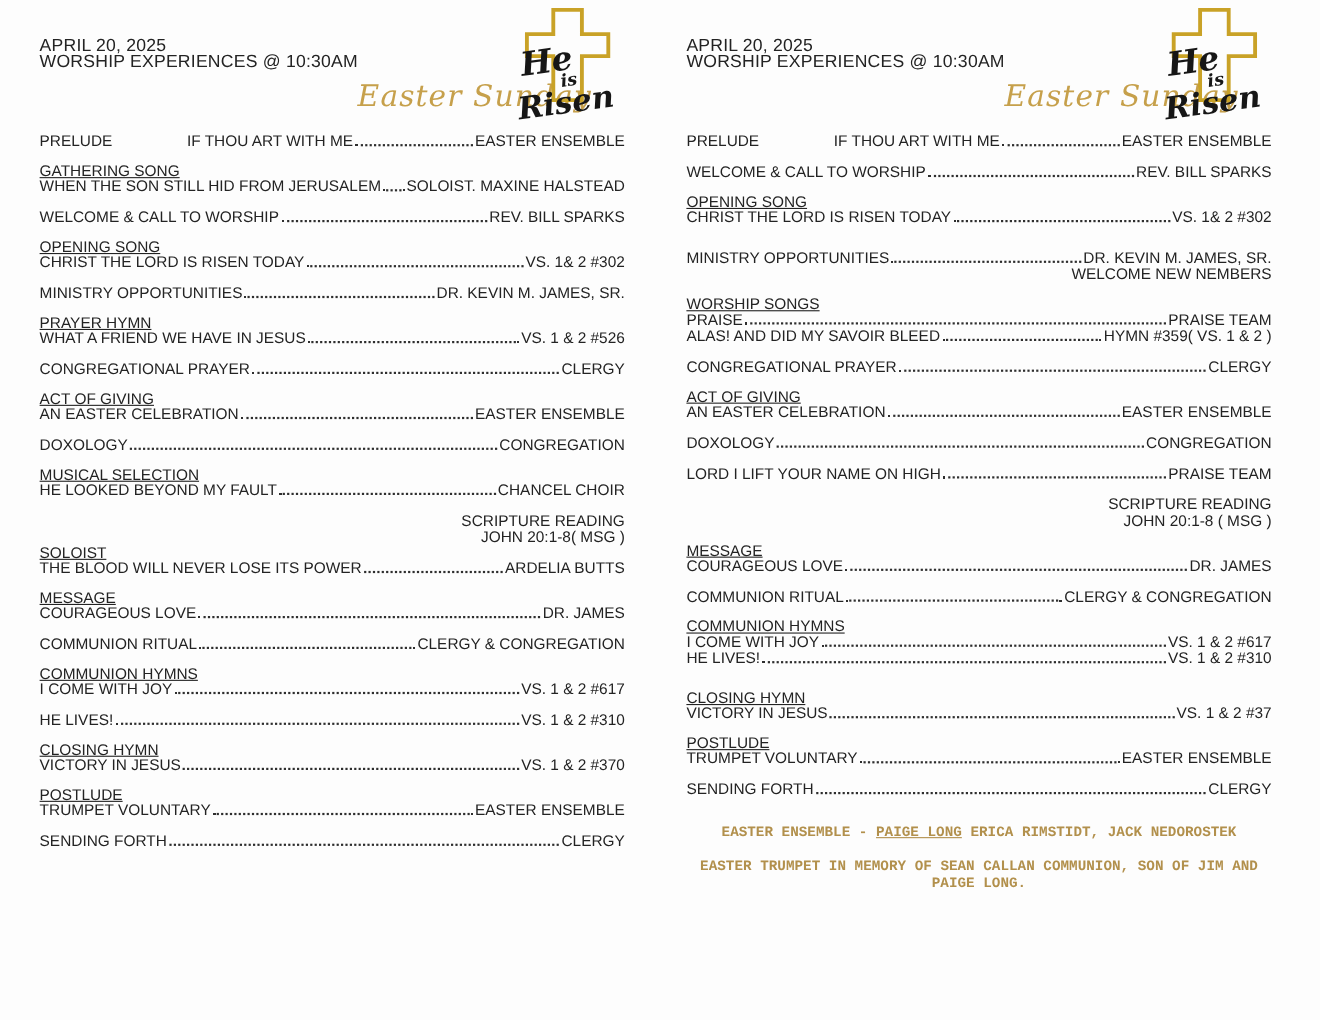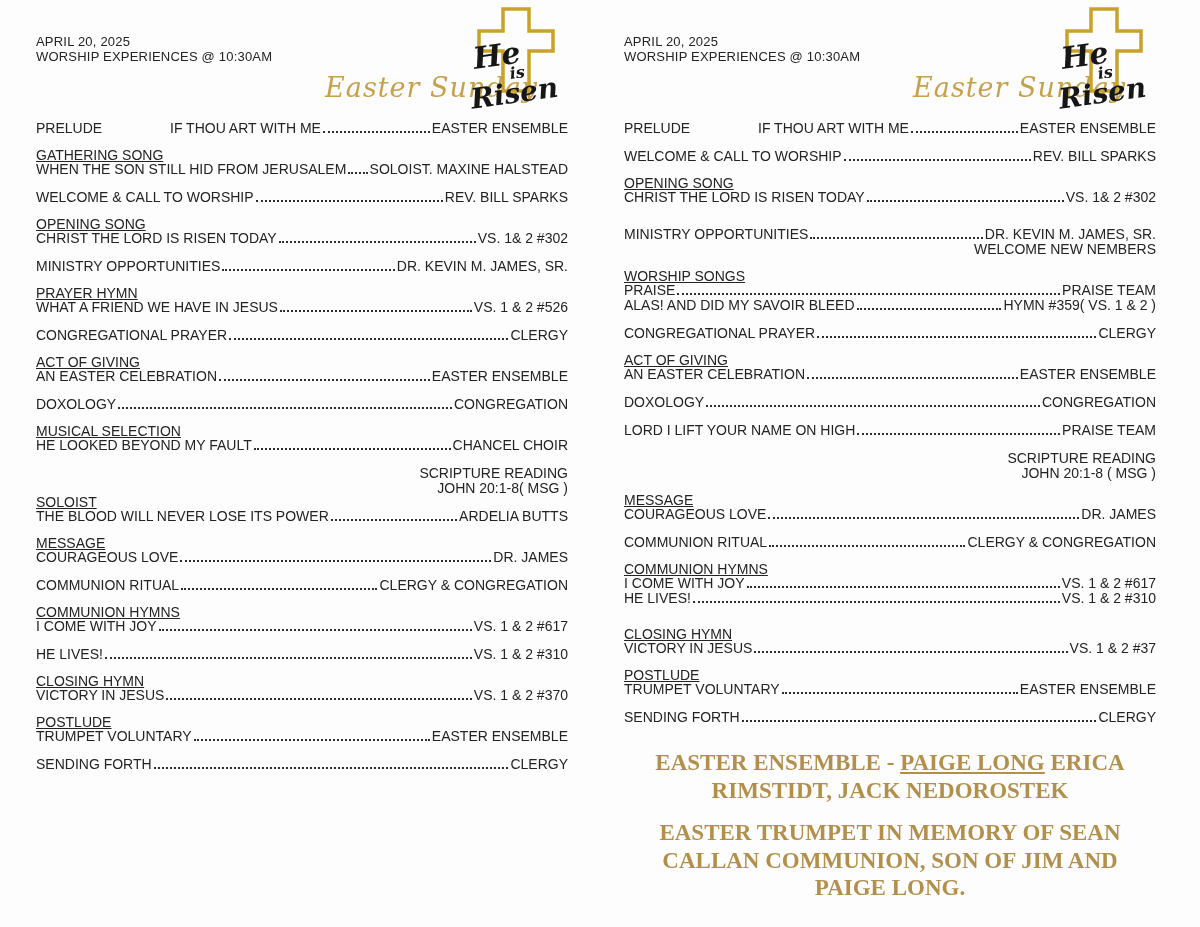--- a/index.html
+++ b/index.html
@@ -9,21 +9,21 @@
   *{box-sizing:border-box;}
   html,body{margin:0;padding:0;}
   body{
     width:1200px;height:927px;position:relative;overflow:hidden;
     background:var(--bg);color:var(--text);
     font-family:"Liberation Sans",sans-serif;
   }
   .col{position:absolute;top:34px;width:532px;font-size:14px;}
   #col-left{left:36px;}
   #col-right{left:624px;}
-  .date,.worship{font-size:13px;line-height:15px;letter-spacing:.2px;white-space:nowrap;}
+  .date,.worship{font-size:16px;line-height:15px;letter-spacing:.2px;white-space:nowrap;}
   .script{
     font-family:"DejaVu Serif",serif;font-style:italic;
     font-size:27px;color:var(--gold-script);text-align:right;
     margin:8px 30px 18px 0;letter-spacing:1px;
   }
   .logo{position:absolute;top:-28px;right:2px;width:100px;height:106px;}
   .logo svg{overflow:visible;}
   .cross{stroke:var(--gold-cross);}
   .program{position:relative;}
   .item{margin-bottom:13px;}
@@ -33,22 +33,22 @@
   .heading{line-height:13px;white-space:nowrap;text-decoration:underline;}
   .prog-line{display:flex;align-items:flex-end;line-height:15px;white-space:nowrap;justify-content:space-between;}
   .lbl{min-width:134px;}
   .t{flex:0 0 auto;}
   .leader{flex:1 1 10px;min-width:10px;border-bottom:2px dotted var(--dots);margin:0 2px 3px;}
   .r{flex:0 0 auto;text-align:right;}
   .center{text-align:right;}
   .cline{line-height:15px;}
   .footer{
     margin-top:24px;text-align:center;
-    font-family:Liberation Serif, serif;font-weight:bold;
-    font-size:23px;line-height:1.2;color:var(--gold-footer);
+    font-family:Liberation Mono, monospace;font-weight:bold;
+    font-size:13px;line-height:1.2;color:var(--gold-footer);
   }
   .footer .note{margin:0 0 15px;}
   .u{text-decoration:underline;}
 </style>
 </head>
 <body>
 
 <div class="page">
 
   <section class="col" id="col-left">

